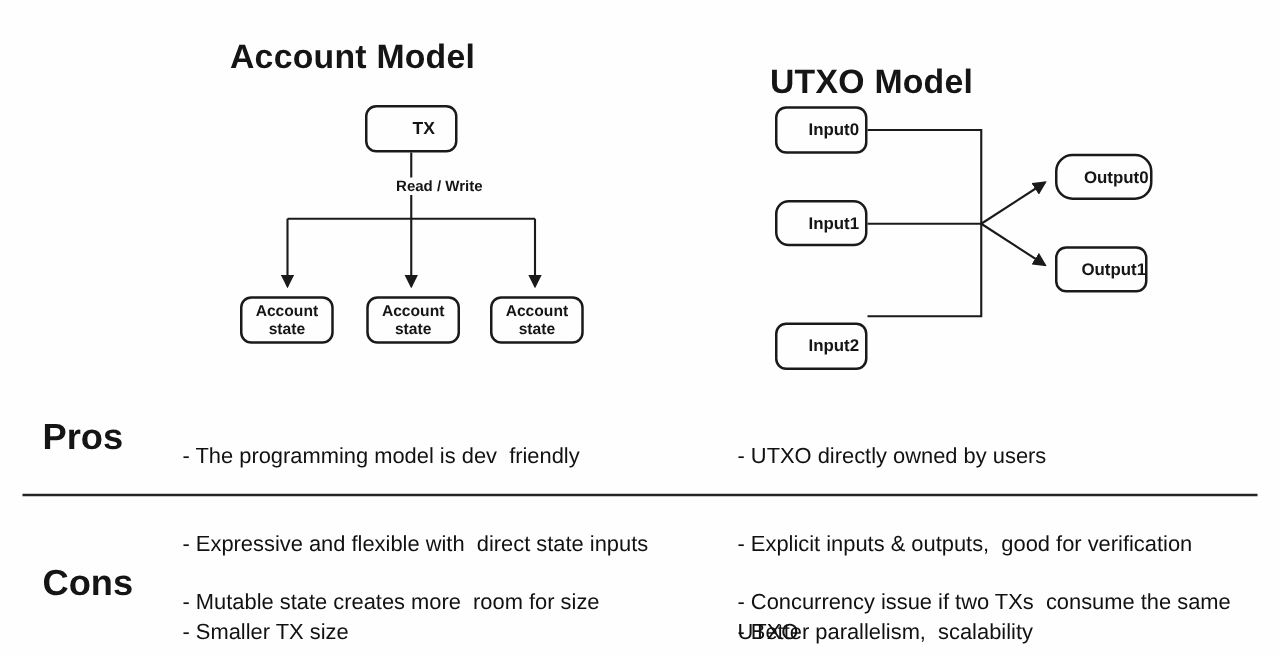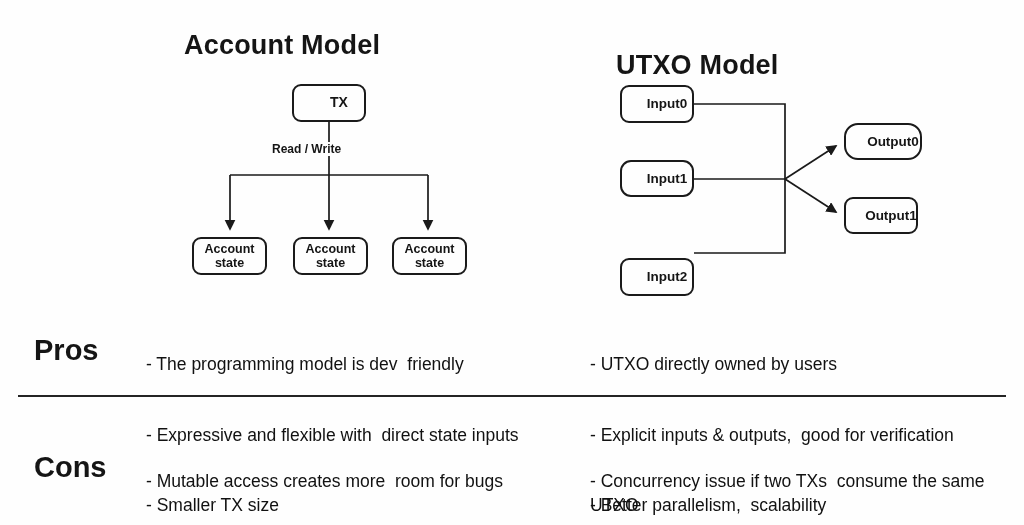--- a/index.html
+++ b/index.html
@@ -59,21 +59,21 @@
   #input-box-1 { left: 620px; top: 160px; width: 74px; height: 37px; border-radius: 11px; }
   #input-box-2 { left: 620px; top: 234px; width: 74px; height: 38px; margin-top: 24px; }
   #output-box-0{ left: 844px; top: 123px; width: 78px; height: 37px; border-radius: 14px; }
   #output-box-1{ left: 844px; top: 197px; width: 74px; height: 37px; }
 
   #edge-label {
     position: absolute;
     left: 269px;
     top: 142px;
     width: 120px;
-    text-align: left;
+    text-align: right;
     font-size: 12px;
     font-weight: bold;
     color: #151515;
   }
   #edge-label span {
     background: #fefefe;
     padding: 0 3px;
   }
 
   .section-label {
@@ -159,21 +159,21 @@
   <div class="item-list" id="pros-utxo-list">
     <div>- UTXO directly owned by users</div>
     <div>- Explicit inputs &amp; outputs,  good for verification</div>
     <div>- Better parallelism,  scalability</div>
   </div>
 
   <div id="divider"></div>
 
   <div class="section-label" id="cons-label">Cons</div>
   <div class="item-list" id="cons-account-list">
-    <div>- Mutable access creates more  room for bugs</div>
+    <div>- Mutable state creates more  room for size</div>
     
   </div>
   <div class="item-list" id="cons-utxo-list">
     <div>- Concurrency issue if two TXs  consume the same UTXO</div>
     
   </div>
 
 </div>
 
 </body></html>

